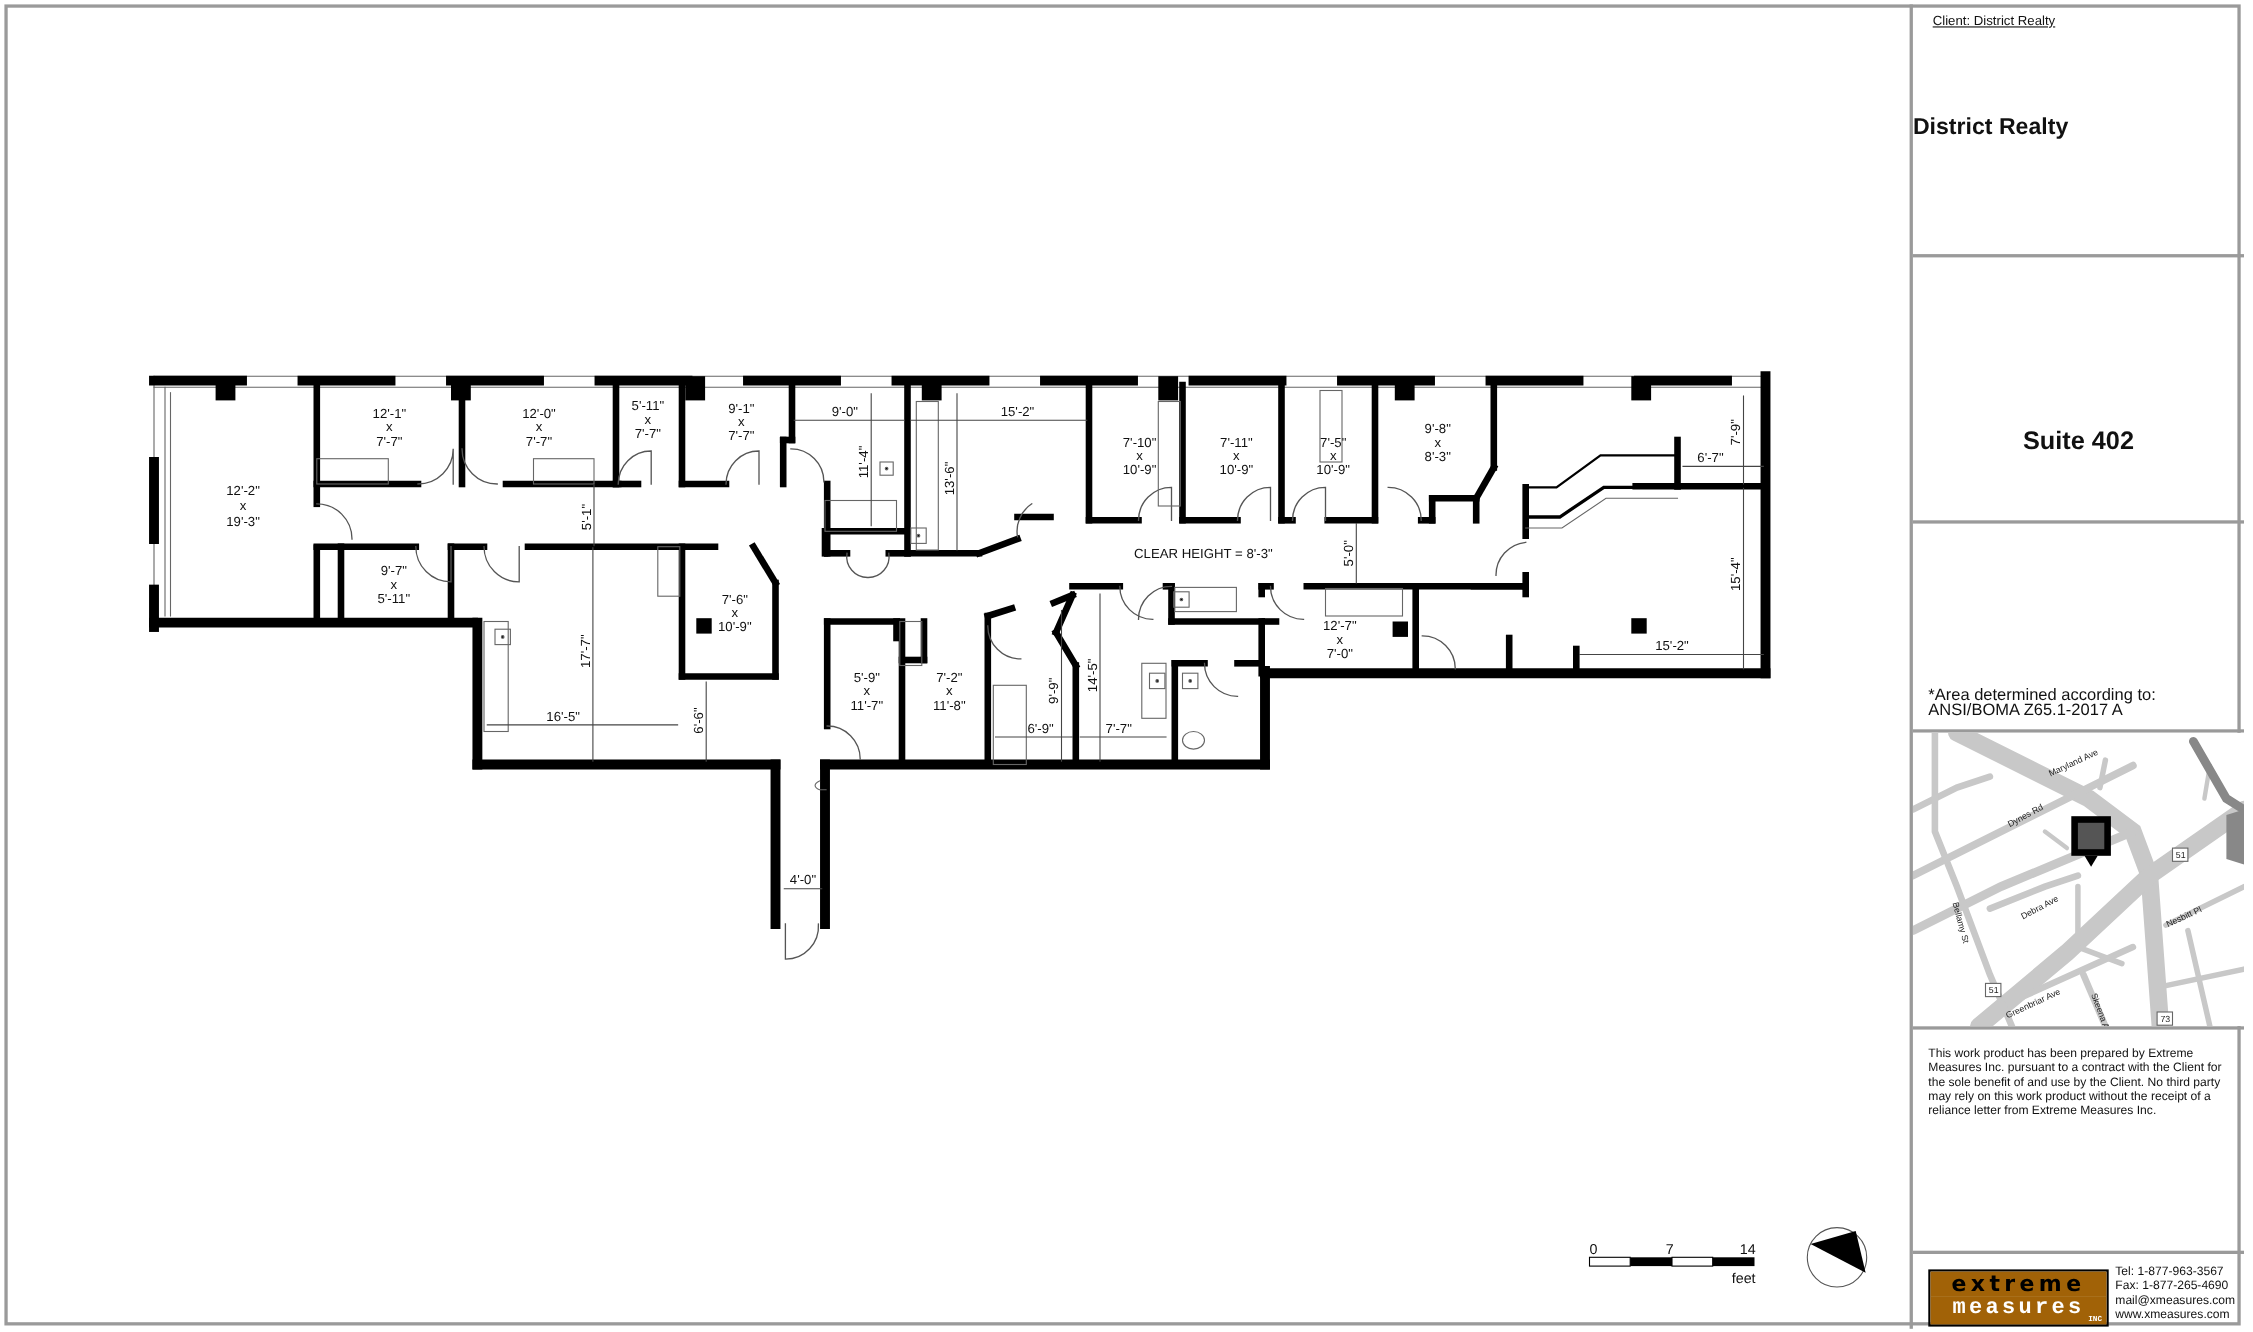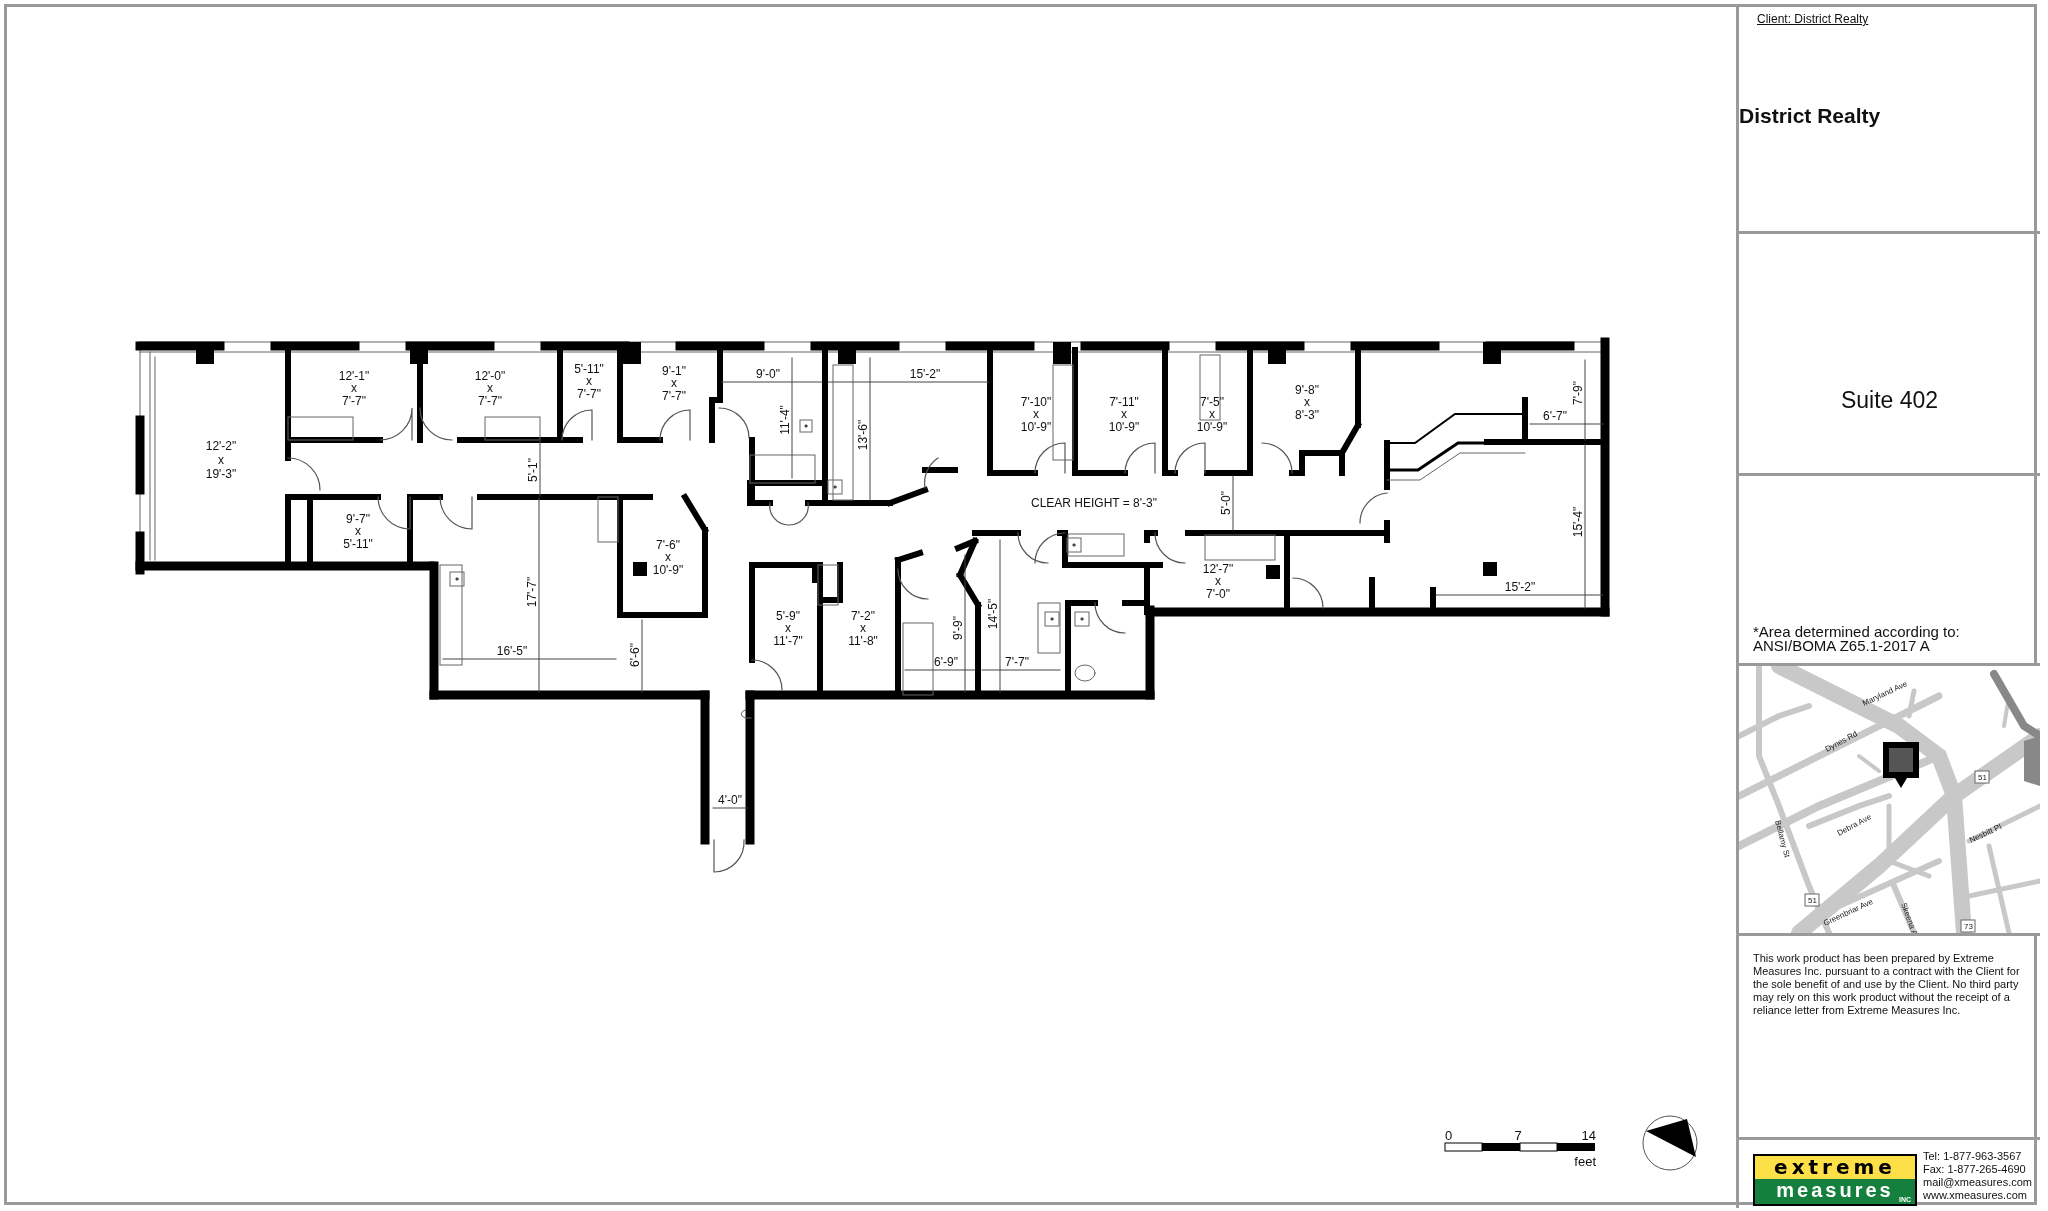--- a/index.html
+++ b/index.html
@@ -9,26 +9,26 @@
   .panel{position:absolute;left:1736px;top:4px;width:304px;height:1204px;border-left:3px solid #9a9a9a;box-sizing:border-box;}
   .sec{position:absolute;left:0;right:0;border-bottom:3px solid #9a9a9a;box-sizing:border-box;}
   .client-small{position:absolute;left:18px;top:8px;font-size:12px;text-decoration:underline;}
   .client-big{position:absolute;left:0;right:0;top:100px;text-align:left;font-size:21px;font-weight:bold;}
   .ver-left{position:absolute;left:0;top:0;width:120px;height:55px;border-right:3px solid #9a9a9a;box-sizing:border-box;text-align:center;}
   .ver-label{font-size:14px;margin-top:8px;}
   .ver-val{font-size:16px;font-style:italic;margin-top:4px;}
   .ver-row{position:absolute;left:120px;right:0;height:27px;font-size:14px;}
   .ver-row span{position:absolute;top:5px;}
   .addr{position:absolute;left:0;right:0;top:14px;text-align:center;font-size:17px;line-height:20px;}
-  .suite{position:absolute;left:0;right:0;top:97px;text-align:center;font-size:23px;font-weight:normal;}
+  .suite{position:absolute;left:0;right:0;top:97px;text-align:center;font-size:23px;font-weight:bold;}
   .boma{position:absolute;left:14px;bottom:10px;font-size:15px;line-height:14px;}
   .disclaimer{position:absolute;left:14px;top:16px;right:10px;font-size:11px;line-height:13px;}
   .logo{position:absolute;left:14px;top:14px;width:164px;height:52px;border:2px solid #000;box-sizing:border-box;}
-  .logo-top{position:absolute;left:0;top:0;width:160px;height:23px;background:#fde047;font-family:"DejaVu Sans",sans-serif;font-weight:bold;font-size:20px;letter-spacing:4px;text-align:center;line-height:23px;color:#000;}
-  .logo-bot{position:absolute;left:0;top:23px;width:160px;height:25px;background:#15803d;font-family:Liberation Sans, sans-serif;font-weight:bold;font-size:20px;letter-spacing:3px;text-align:center;line-height:22px;color:#fff;}
+  .logo-top{position:absolute;left:0;top:0;width:160px;height:23px;background:#a16207;font-family:"DejaVu Sans",sans-serif;font-weight:bold;font-size:20px;letter-spacing:4px;text-align:center;line-height:23px;color:#000;}
+  .logo-bot{position:absolute;left:0;top:23px;width:160px;height:25px;background:#a16207;font-family:Liberation Mono, monospace;font-weight:bold;font-size:20px;letter-spacing:3px;text-align:center;line-height:22px;color:#fff;}
   .logo-inc{position:absolute;right:4px;bottom:0;font-size:7px;color:#fff;letter-spacing:0;line-height:8px;}
   .contact{position:absolute;left:184px;top:10px;font-size:11px;line-height:13px;}
   .map{position:absolute;left:0;right:0;overflow:hidden;}
 </style>
 </head>
 <body>
 
 <div class="frame"></div>
 
 <svg class="plan" viewBox="0 0 1736 1211" xmlns="http://www.w3.org/2000/svg">

